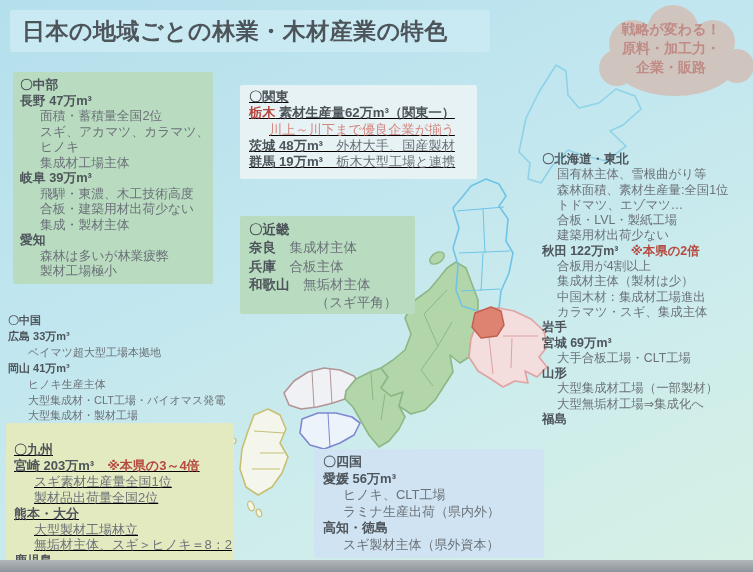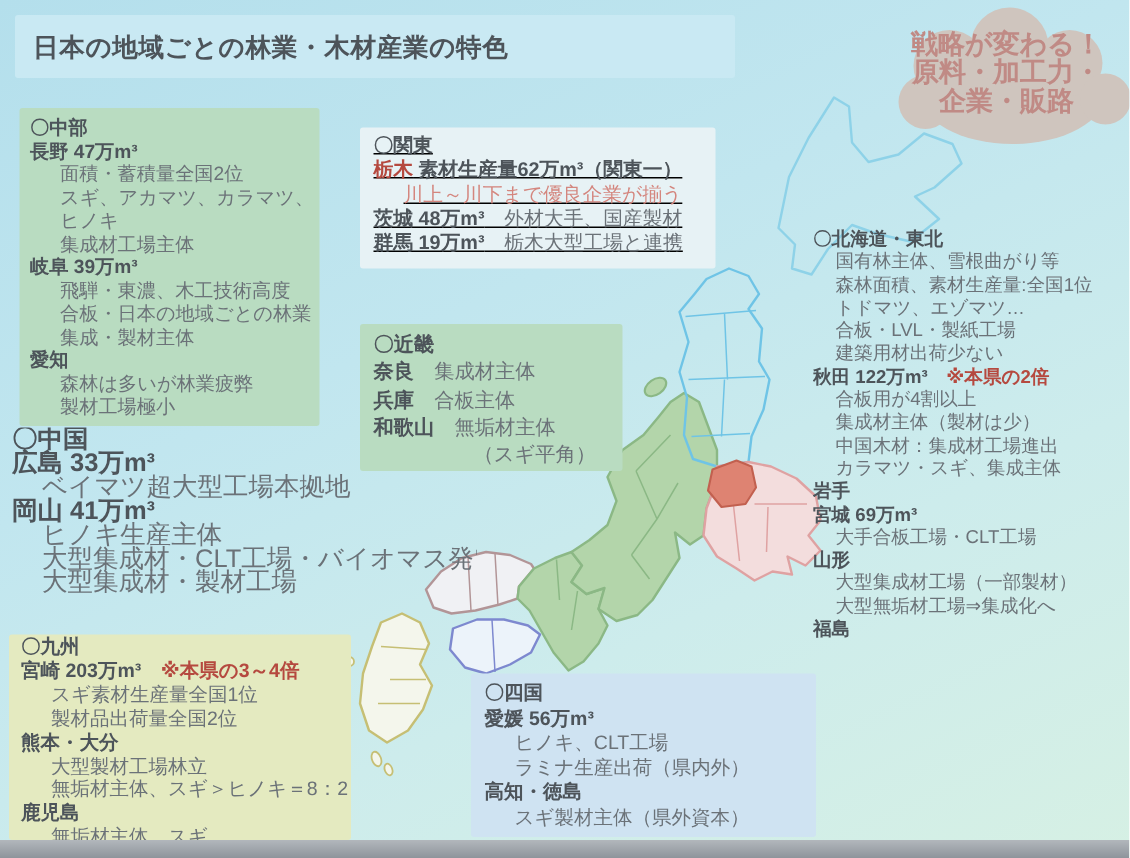--- a/index.html
+++ b/index.html
@@ -9,44 +9,44 @@
   }
   html,body{margin:0;padding:0;}
   body{font-family:"Liberation Sans","DejaVu Sans",sans-serif;}
   .stage{position:relative;width:753px;height:572px;overflow:hidden;
     background:linear-gradient(155deg,#b4dfec 0%,#c1e6ef 38%,#cdecec 68%,#d6f0e4 100%);}
   .bezel{position:absolute;left:0;top:560px;width:753px;height:12px;
     background:linear-gradient(#b2b7bc,#8e949b);}
   .title{position:absolute;left:10px;top:10px;width:480px;height:42px;
     background:var(--title-band);border-radius:2px;display:flex;align-items:center;
     padding-left:12px;box-sizing:border-box;
-    font-size:17px;font-weight:bold;color:var(--dark);letter-spacing:.5px;white-space:nowrap;}
+    font-size:23px;font-weight:bold;color:var(--dark);letter-spacing:.5px;white-space:nowrap;}
   .cloud{position:absolute;left:595px;top:4px;width:160px;height:105px;z-index:3;}
   .cloud svg{position:absolute;left:0;top:0;}
   .cloud-text{position:absolute;left:0;top:16px;width:152px;text-align:center;
-    font-size:18px;font-weight:bold;color:#c08a85;line-height:19px;}
+    font-size:14px;font-weight:bold;color:#c08a85;line-height:19px;}
   .map{position:absolute;left:0;top:0;z-index:1;}
   .box{position:absolute;z-index:2;box-sizing:border-box;border-radius:2px;overflow:hidden;}
   .line{white-space:nowrap;}
   .ind1{padding-left:20px;}
   .ind3{padding-left:58px;text-align:center;}
   .b{font-weight:bold;color:var(--dark);}
   .n{color:var(--body);}
   .r{color:var(--pink);}
   .rb{color:var(--red);font-weight:bold;}
   
   .bx-chubu{left:13px;top:72px;width:200px;height:212px;background:var(--box-green);
     padding:5px 7px;font-size:12.8px;line-height:15.5px;}
   .bx-kanto{left:240px;top:85px;width:237px;height:94px;background:var(--box-white);
     padding:4px 9px;font-size:13.2px;line-height:16.3px;text-decoration:underline;}
   .bx-kinki{left:240px;top:216px;width:175px;height:98px;background:var(--box-green);
     padding:5px 9px;font-size:13.5px;line-height:18.3px;}
-  .bx-chugoku{left:8px;top:285px;width:310px;font-size:17px;line-height:15.9px;}
+  .bx-chugoku{left:8px;top:313px;width:310px;font-size:11px;line-height:15.9px;}
   .bx-kyushu{left:6px;top:423px;width:228px;height:137px;background:var(--box-yellow);
-    padding:0 8px;font-size:13px;line-height:15.9px;}
+    padding:19px 8px;font-size:13px;line-height:15.9px;text-decoration:underline;}
   .bx-shikoku{left:314px;top:449px;width:230px;height:109px;background:var(--box-blue);
     padding:5px 9px;font-size:13px;line-height:16.6px;}
   .bx-hoktoh{left:542px;top:152px;width:210px;font-size:12.4px;line-height:15.3px;}
   .bx-hoktoh .ind1{padding-left:15px;}
 </style>
 </head>
 <body>
 
 <div class="stage">
 
@@ -105,21 +105,21 @@
 
   <div class="box bx-chubu">
       <div class="line"><span class="b">〇中部</span></div>
       <div class="line"><span class="b">長野 47万m³</span></div>
       <div class="line ind1"><span class="n">面積・蓄積量全国2位</span></div>
       <div class="line ind1"><span class="n">スギ、アカマツ、カラマツ、</span></div>
       <div class="line ind1"><span class="n">ヒノキ</span></div>
       <div class="line ind1"><span class="n">集成材工場主体</span></div>
       <div class="line"><span class="b">岐阜 39万m³</span></div>
       <div class="line ind1"><span class="n">飛騨・東濃、木工技術高度</span></div>
-      <div class="line ind1"><span class="n">合板・日本の地域ごとの林業</span></div>
+      <div class="line ind1"><span class="n">合板・建築用材出荷少ない</span></div>
       <div class="line ind1"><span class="n">集成・製材主体</span></div>
       <div class="line"><span class="b">愛知</span></div>
       <div class="line ind1"><span class="n">森林は多いが林業疲弊</span></div>
       <div class="line ind1"><span class="n">製材工場極小</span></div>
     </div>
   <div class="box bx-kanto">
       <div class="line"><span class="b">〇関東</span></div>
       <div class="line"><span class="rb">栃木</span><span class="b"> 素材生産量62万m³（関東一）</span></div>
       <div class="line ind1"><span class="r">川上～川下まで優良企業が揃う</span></div>
       <div class="line"><span class="b">茨城 48万m³</span><span class="n">　外材大手、国産製材</span></div>

